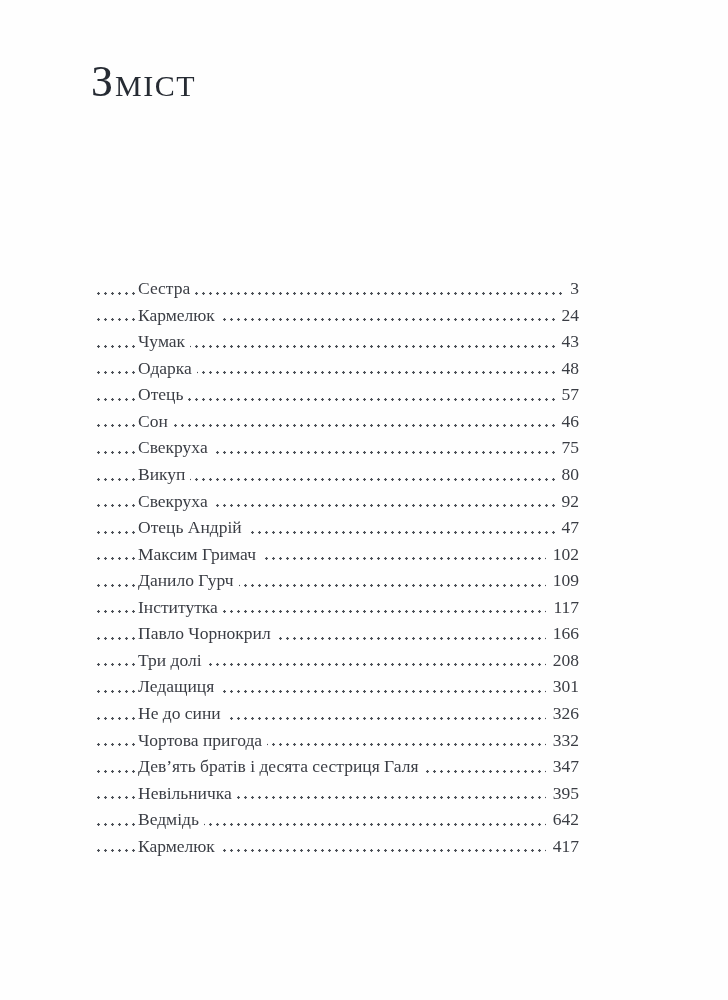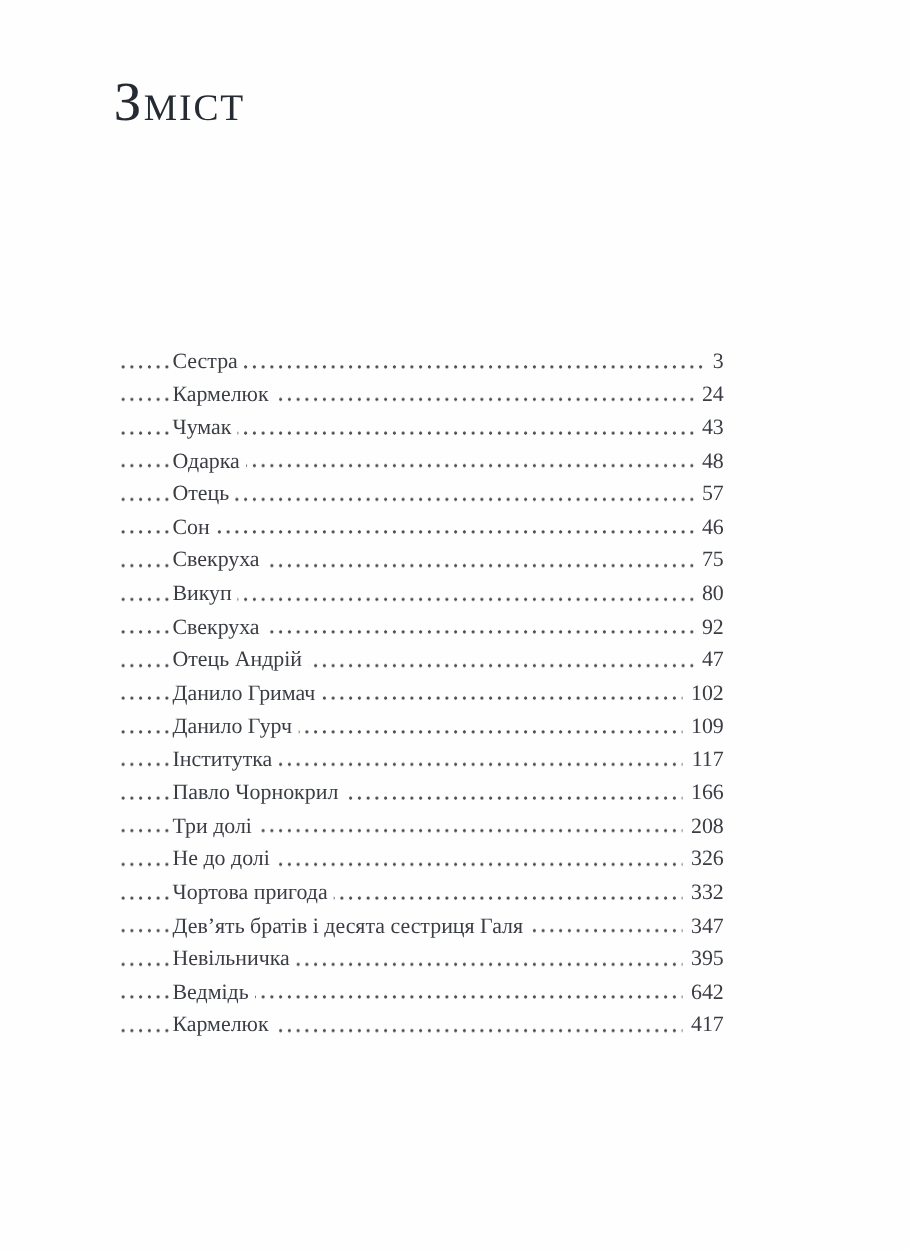--- a/index.html
+++ b/index.html
@@ -127,21 +127,21 @@
     <span class="toc-page">92</span>
   </div>
 
   <div class="toc-row">
     <span class="toc-title">Отець Андрій</span>
     <span class="toc-leader"></span>
     <span class="toc-page">47</span>
   </div>
 
   <div class="toc-row">
-    <span class="toc-title">Данило Гримач</span>
+    <span class="toc-title">Максим Гримач</span>
     <span class="toc-leader"></span>
     <span class="toc-page">102</span>
   </div>
 
   <div class="toc-row">
     <span class="toc-title">Данило Гурч</span>
     <span class="toc-leader"></span>
     <span class="toc-page">109</span>
   </div>
 
@@ -156,24 +156,29 @@
     <span class="toc-leader"></span>
     <span class="toc-page">166</span>
   </div>
 
   <div class="toc-row">
     <span class="toc-title">Три долі</span>
     <span class="toc-leader"></span>
     <span class="toc-page">208</span>
   </div>
 
-
-
-  <div class="toc-row">
-    <span class="toc-title">Не до долі</span>
+  <div class="toc-row">
+    <span class="toc-title">Ледащиця</span>
+    <span class="toc-leader"></span>
+    <span class="toc-page">301</span>
+  </div>
+
+
+  <div class="toc-row">
+    <span class="toc-title">Не до сини</span>
     <span class="toc-leader"></span>
     <span class="toc-page">326</span>
   </div>
 
   <div class="toc-row">
     <span class="toc-title">Чортова пригода</span>
     <span class="toc-leader"></span>
     <span class="toc-page">332</span>
   </div>
 

